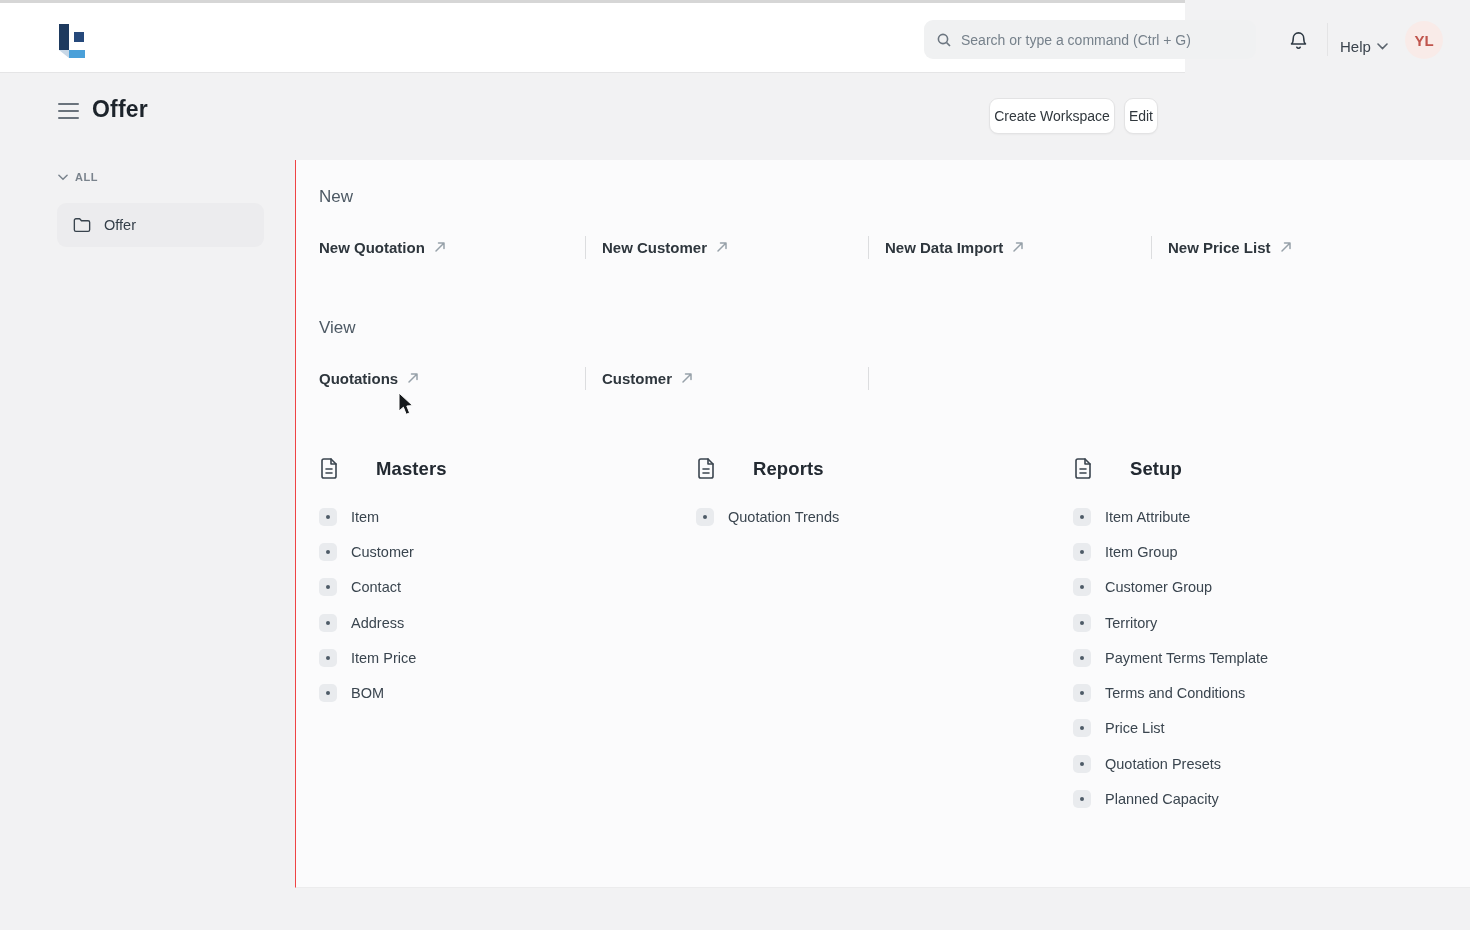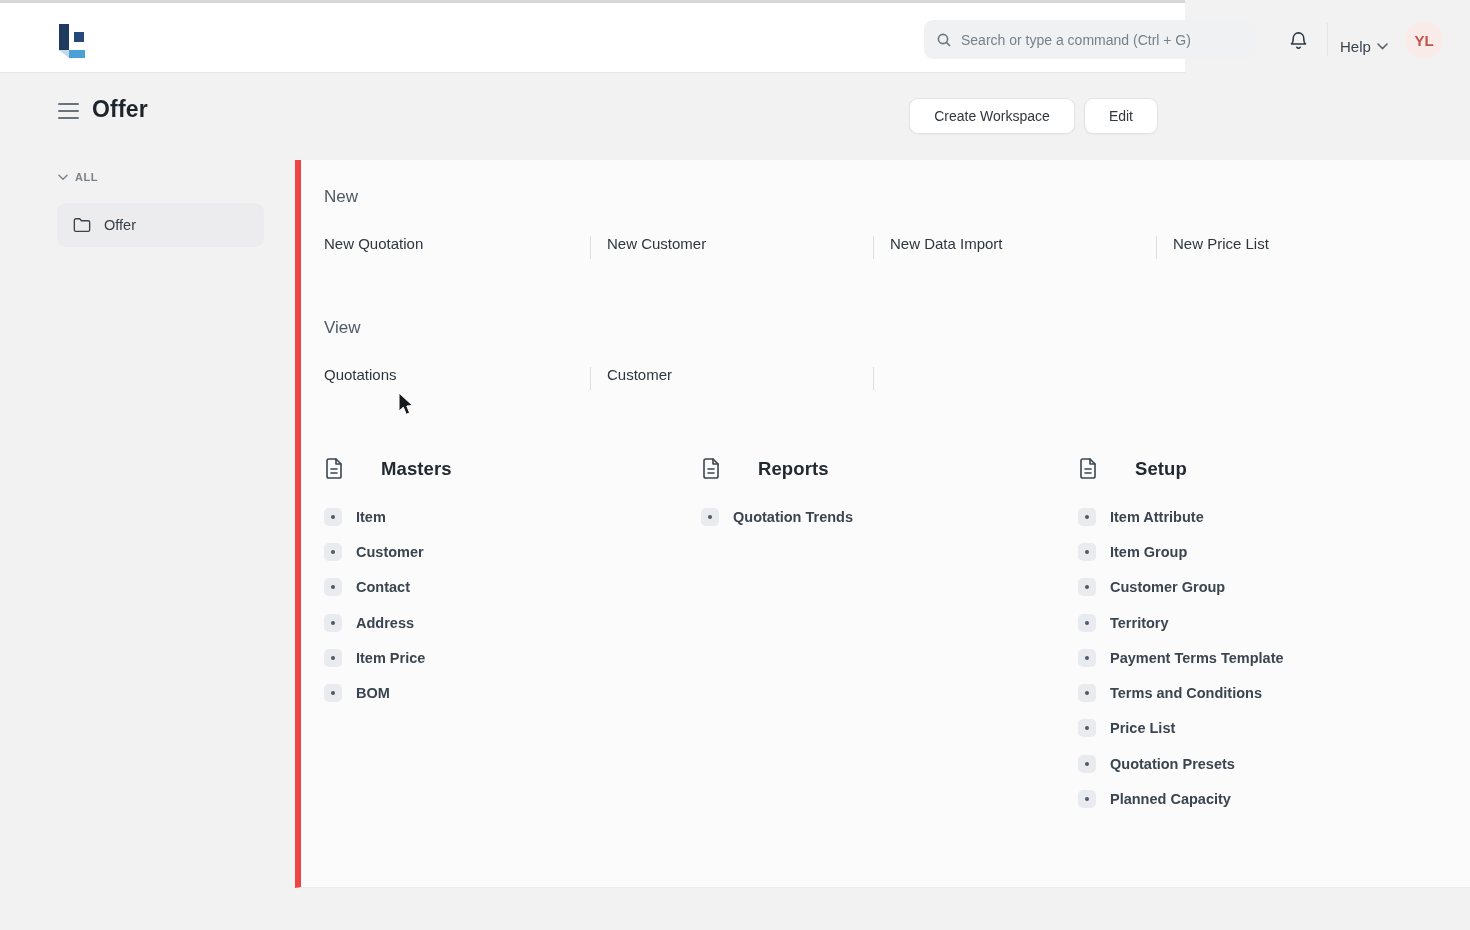--- a/index.html
+++ b/index.html
@@ -19,49 +19,49 @@
   .nav-vdiv { position:absolute; left:1327px; top:20px; width:1px; height:33px; background:#e4e4e5; }
   .helpmenu { position:absolute; left:1340px; top:27px; display:flex; align-items:center; gap:6px; font-size:15px; color:#3a434c; cursor:pointer;margin-top:8px; }
   .avatar { position:absolute; left:1405px; top:18px; width:38px; height:38px; border-radius:50%; background:#f9ebe8; display:flex; align-items:center; justify-content:center; font-size:15px; font-weight:700; color:#c0554d; cursor:pointer; }
 
   
   .titlebar { position:absolute; left:0; top:74px; width:100%; height:80px; }
   .hamburger { position:absolute; left:58px; top:29px; width:21px; height:16px; display:flex; flex-direction:column; justify-content:space-between; cursor:pointer; }
   .hamburger i { display:block; height:2px; background:#6a737c; border-radius:1px; }
   .page-title { position:absolute; left:92px; top:22px; font-size:23px; font-weight:700; color:#1d242b; letter-spacing:.2px; }
   .actions { position:absolute; right:27px; top:24px; display:flex; gap:9px; }
-  .btn { height:36px; padding:0 24px; background:#ffffff; border:1px solid #e3e3e4; border-radius:9px; box-shadow:0 1px 2px rgba(0,0,0,.04); font-family:"Liberation Sans",sans-serif; font-size:14px; color:#30373d; cursor:pointer; }
+  .btn { height:36px; padding:0 4px; background:#ffffff; border:1px solid #e3e3e4; border-radius:9px; box-shadow:0 1px 2px rgba(0,0,0,.04); font-family:"Liberation Sans",sans-serif; font-size:14px; color:#30373d; cursor:pointer; }
 
   
   .sidebar { position:absolute; left:0; top:160px; width:295px; }
   .side-group { position:absolute; left:58px; top:11px; display:flex; align-items:center; gap:7px; font-size:11px; font-weight:600; letter-spacing:.6px; color:#7a838c; cursor:pointer; }
   .side-item { position:absolute; left:57px; top:43px; width:207px; height:44px; background:#ececee; border-radius:9px; display:flex; align-items:center; padding:0 16px; gap:13px; font-size:14.5px; color:#343f49; cursor:pointer; }
 
   
-  .content { position:absolute; left:295px; top:160px; width:1175px; height:728px; background:#fbfbfc; border-left:6px solid #ef4444; border-bottom:1px solid #ececed; }
+  .content { position:absolute; left:295px; top:160px; width:1175px; height:728px; background:#fbfbfc; border-left:1px solid #ef4444; border-bottom:1px solid #ececed; }
   .sec-label { position:absolute; left:23px; font-size:17px; color:#4d5964; }
   .sec-label.new  { top:27px; }
   .sec-label.view { top:158px; }
-  .shortcut { position:absolute; display:flex; align-items:center; gap:9px; height:24px; font-size:15px; font-weight:400; color:#2e363d; cursor:pointer;flex-direction:column; }
+  .shortcut { position:absolute; display:flex; align-items:center; gap:9px; height:24px; font-size:15px; font-weight:700; color:#2e363d; cursor:pointer; }
   .shortcut svg { color:#97a1a9; }
   .row-new .shortcut { top:75px; }
   .row-view .shortcut { top:206px; }
   .vsep { position:absolute; width:1px; height:23px; background:#dcdddf; }
   .row-new .vsep { top:76px; }
   .row-view .vsep { top:207px; }
 
   
   .card { position:absolute; top:298px; width:360px; }
   .card-head { display:flex; align-items:center; gap:13px; color:#222931; }
   .card-head .title { font-size:18.5px; font-weight:700; letter-spacing:.1px;margin-left:24px; }
   .card-items { margin-top:19px; }
   .card-item { display:flex; align-items:center; gap:14px; height:35.3px; cursor:pointer; }
   .bullet { width:18px; height:18px; border-radius:5px; background:#e9ebee; display:flex; align-items:center; justify-content:center; flex:0 0 auto; }
   .bullet i { width:4px; height:4px; border-radius:50%; background:#4e5b67; }
-  .card-item span { font-size:14.5px; color:#3a454f;font-weight:bold; }
+  .card-item span { font-size:14.5px; color:#3a454f; }
 
   .cursor { position:absolute; left:398px; top:392px; pointer-events:none; }
 </style>
 </head>
 <body>
 
 <div class="screen">
   <div class="topstrip"></div>
 
   <header class="navbar">

